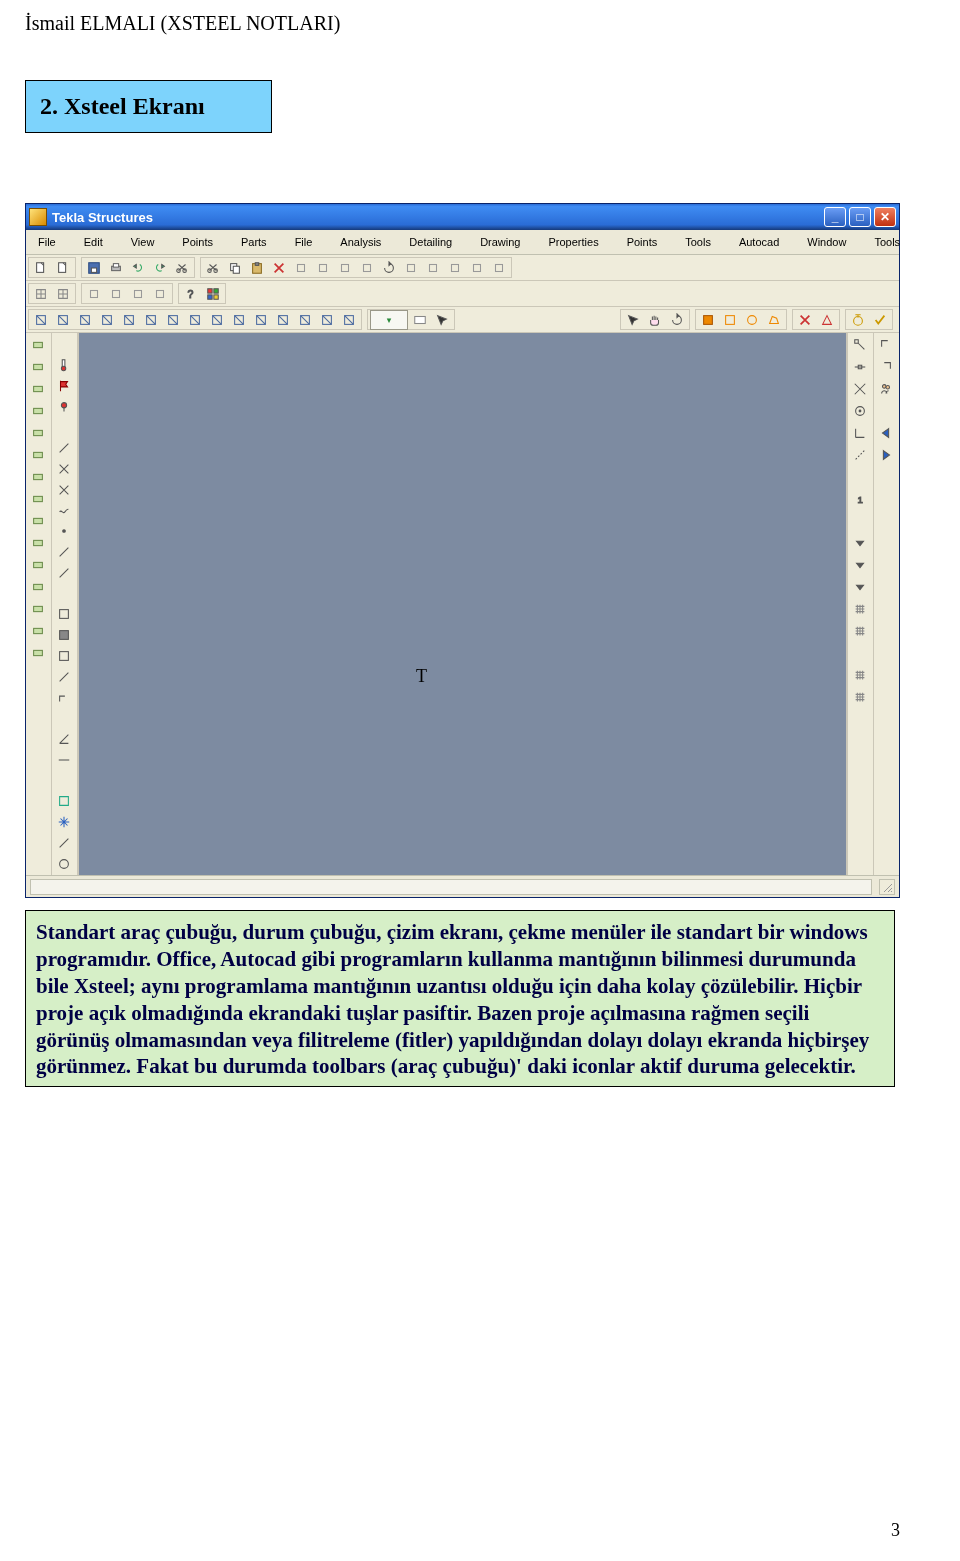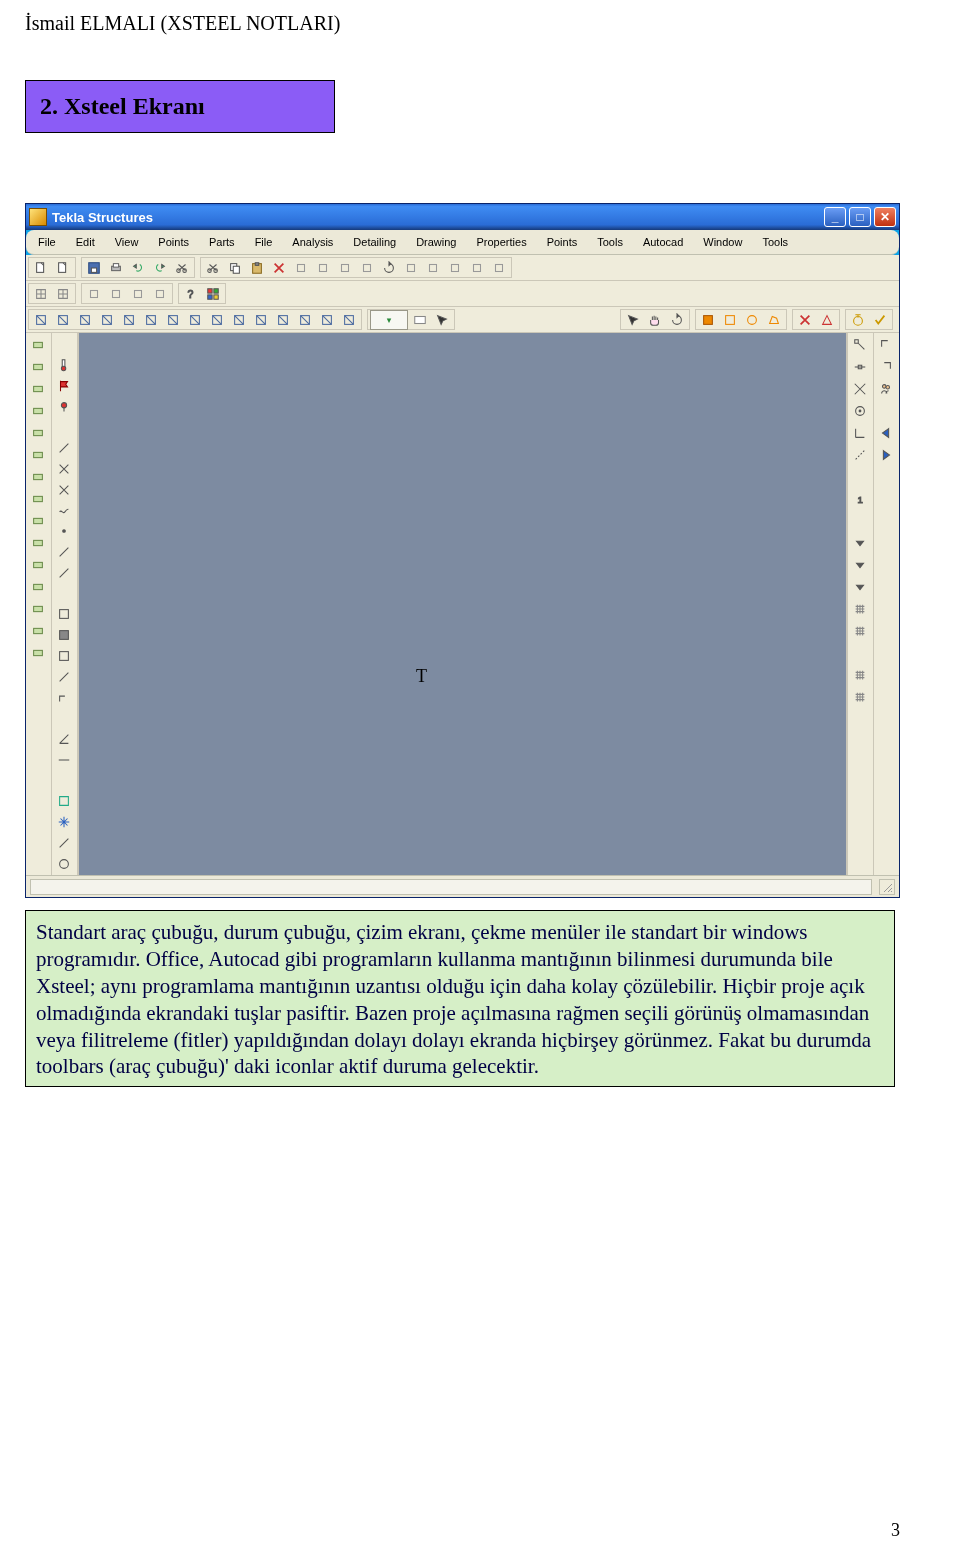--- a/index.html
+++ b/index.html
@@ -14,23 +14,23 @@
     padding: 12px 25px 33px 25px;
     position: relative;
     min-height: 1561px;
   }
   .doc-header {
     font-size: 20px;
     margin-bottom: 45px;
   }
   .section-box {
     border: 1.5px solid #000;
-    background: #8b5cf6;
+    background: #7dd3fc;
     padding: 12px 14px;
-    width: 310px;
+    width: 247px;
     font-size: 24px;
     font-weight: bold;
     margin-bottom: 70px;
   }
   
   .tekla-window {
     border: 1px solid #0a246a;
     width: 875px;
     font-family: Tahoma, Arial, sans-serif;
     font-size: 11px;
@@ -64,22 +64,21 @@
   }
   .win-min { background:linear-gradient(#6a9df5,#2a60c0); }
   .win-max { background:linear-gradient(#6a9df5,#2a60c0); }
   .win-close { background:linear-gradient(#f08060,#c03010); }
   .win-btn span { font-family: Arial, sans-serif; font-size:12px; line-height:1; }
   .menubar {
     background:#ece9d8;
     border-bottom:1px solid #c0c0b0;
     padding: 4px 4px;
     display:flex;
-    gap: 2px;
-    border-radius: 8px;
+    gap: 10px;
   }
   .menu-item {
     padding: 2px 10px 2px 8px;
     font-size:11px;
     color:#000;
   }
   .toolbar-row {
     background:#efecdb;
     border-bottom:1px solid #cbc7b8;
     display:flex;
@@ -161,21 +160,21 @@
     font-size:18px;
     color:#000;
   }
   
   .explain-box {
     border:1.5px solid #000;
     background:#d6efc7;
     padding:8px 10px 6px 10px;
     width:870px;
     font-size:21px;
-    font-weight:normal;
+    font-weight:bold;
     line-height:1.28;
     color:#000045;
   }
   .page-number {
     position:absolute;
     bottom:20px;
     right:60px;
     font-size:18px;
   }
   

